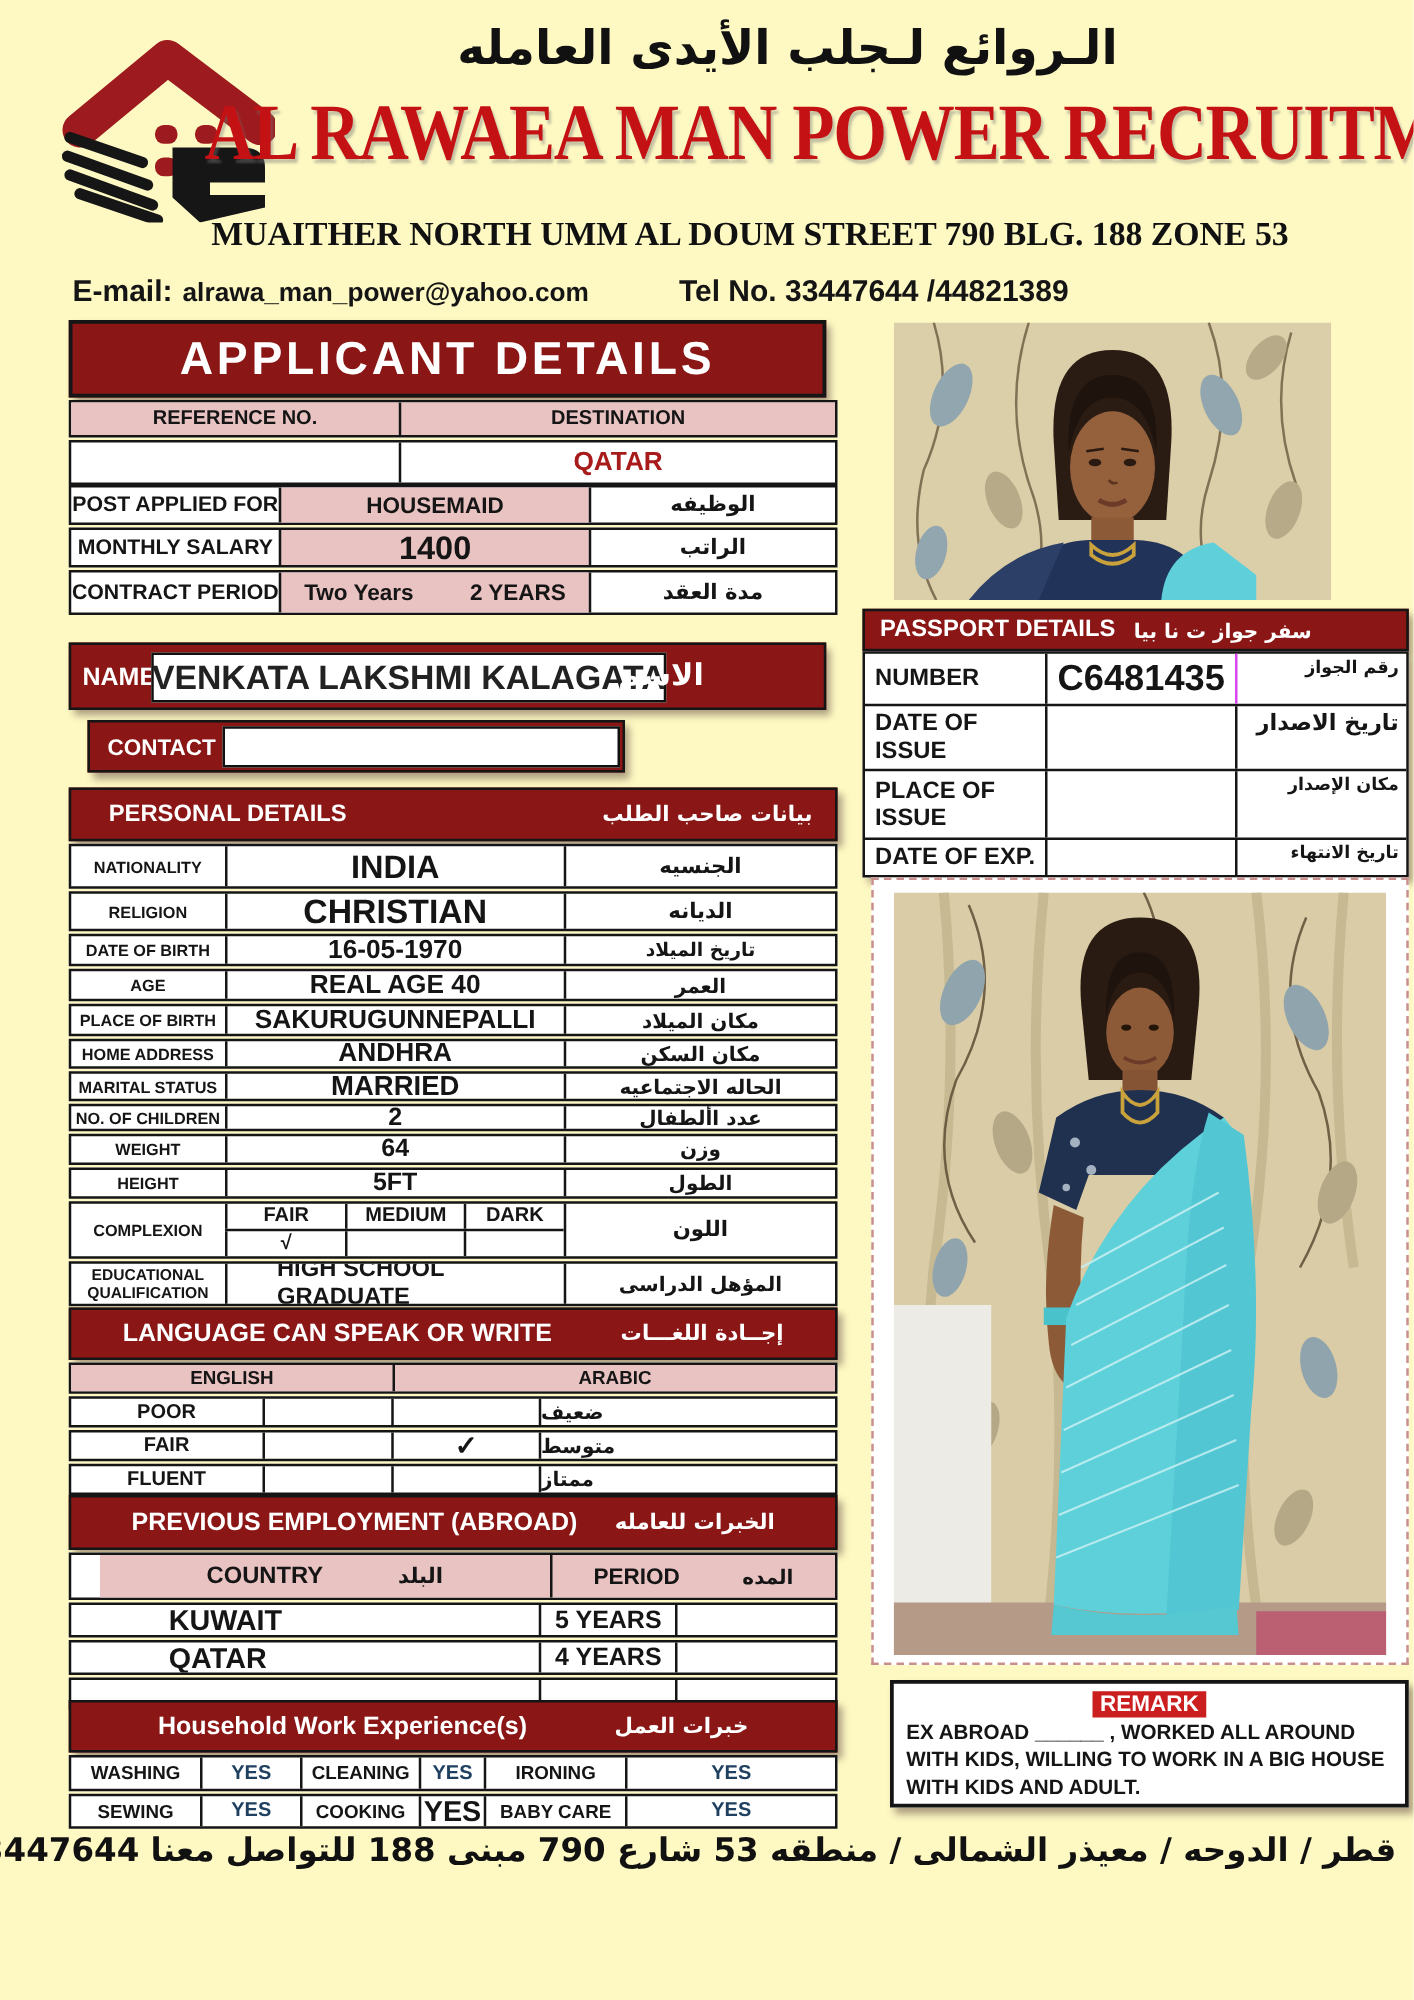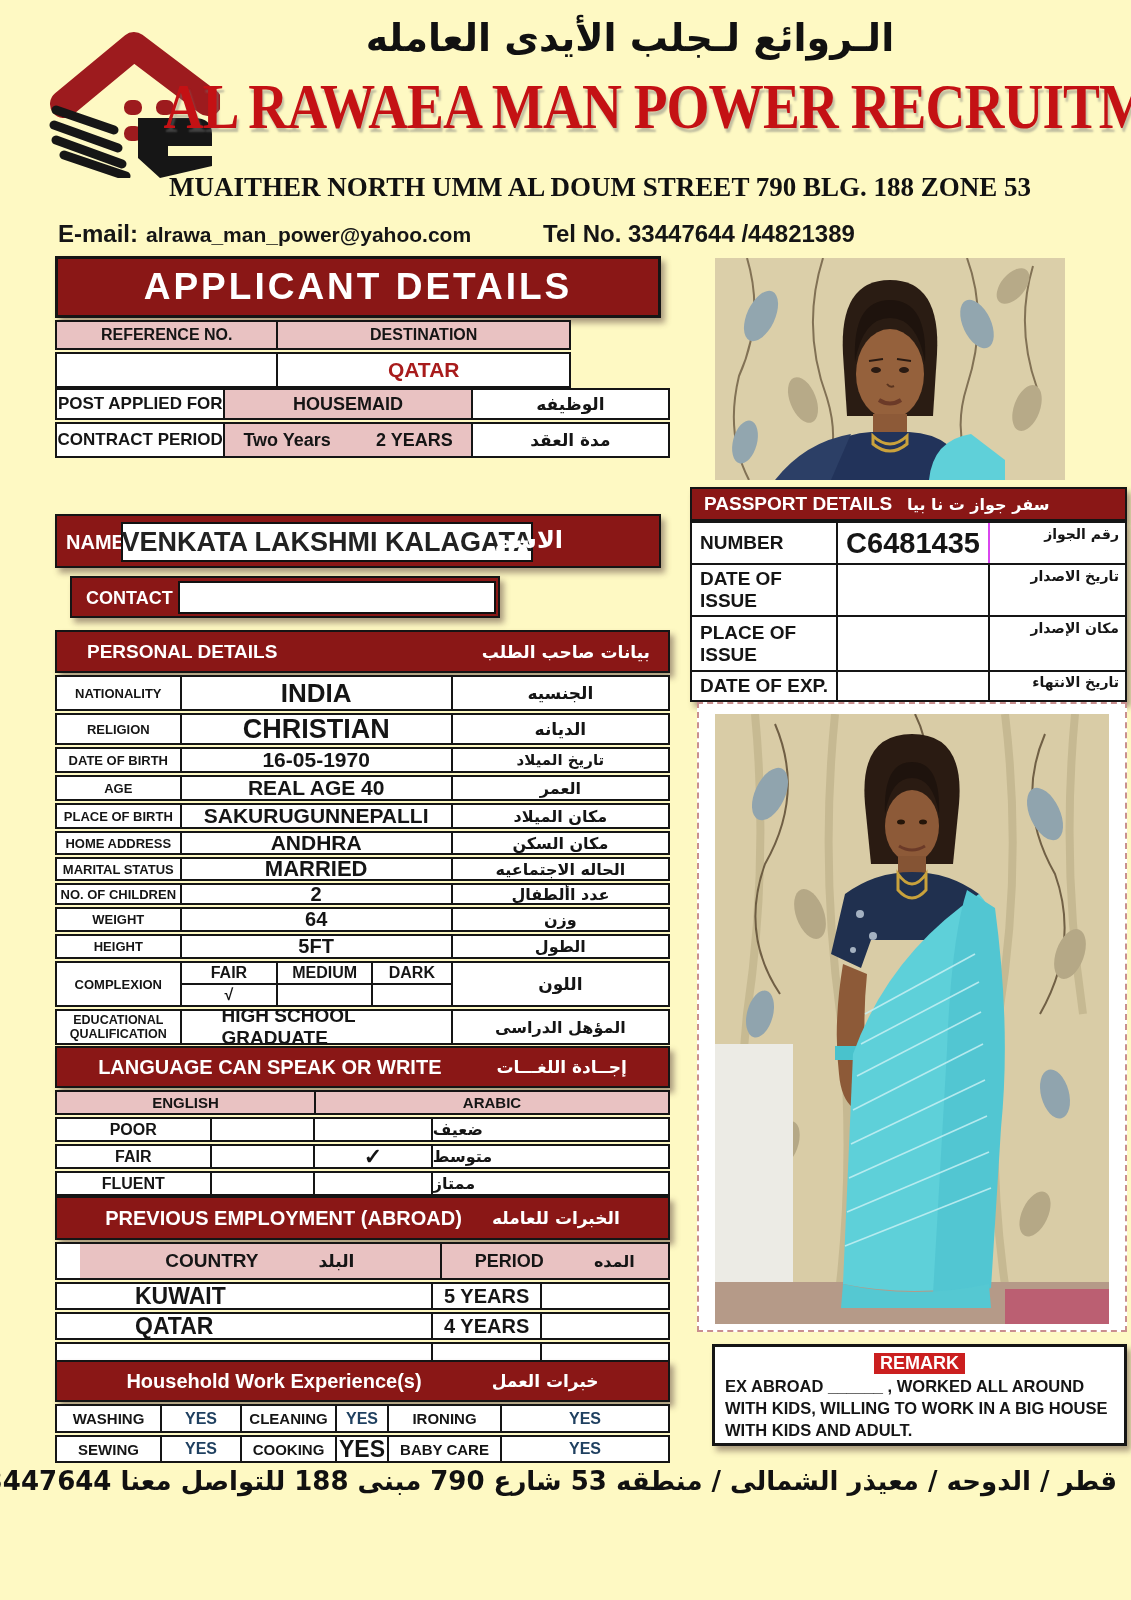--- a/index.html
+++ b/index.html
@@ -96,36 +96,41 @@
   <div class="abs contact-line">
     <span class="email-label">E-mail:</span>
     <span class="email-value">alrawa_man_power@yahoo.com</span>
     <span class="tel">Tel No. 33447644 /44821389</span>
   </div>
 
   <div class="abs maroon bord3 shadow applicant-hdr" style="left:55px;top:256px;width:606px;height:62px;">
     <span>APPLICANT DETAILS</span>
   </div>
 
-  <div class="abs" style="left:55px;top:320px;width:516px;">
+  <div class="abs" style="left:55px;top:320px;width:615px;">
     <div class="trow" style="height:30px;">
       <div class="pink b" style="width:262px;font-size:16px;">REFERENCE NO.</div>
       <div class="pink b ci" style="width:349px;font-size:16px;">DESTINATION</div>
     </div>
     <div class="trow" style="height:36px;">
       <div style="width:262px;"></div>
       <div class="ci qatar" style="width:349px;">QATAR</div>
     </div>
   </div>
 
   <div class="abs" style="left:55px;top:388px;width:615px;">
     <div class="trow" style="height:32px;">
       <div class="b" style="width:167px;font-size:17px;">POST APPLIED FOR</div>
       <div class="pink b ci" style="width:248px;font-size:18px;">HOUSEMAID</div>
       <div class="ar ci" style="width:198px;font-size:17px;">الوظيفه</div>
+    </div>
+    <div class="trow" style="height:32px;">
+      <div class="b" style="width:167px;font-size:17px;">MONTHLY SALARY</div>
+      <div class="pink b ci" style="width:248px;font-size:26px;">1400</div>
+      <div class="ar ci" style="width:198px;font-size:17px;">الراتب</div>
     </div>
     <div class="trow" style="height:36px;">
       <div class="b" style="width:167px;font-size:17px;">CONTRACT PERIOD</div>
       <div class="pink ci" style="width:248px;justify-content:space-between;padding:0 18px;">
         <span class="b" style="font-size:18px;">Two Years</span>
         <span class="b" style="font-size:18px;">2 YEARS</span>
       </div>
       <div class="ar ci" style="width:198px;font-size:17px;">مدة العقد</div>
     </div>
   </div>
@@ -352,21 +357,21 @@
 
   <div class="abs ptable shadow" style="left:690px;top:521px;width:437px;">
     <div class="prow" style="height:42px;">
       <div class="b" style="width:146px;font-size:19px;border-right:2px solid #151515;display:flex;align-items:center;padding-left:8px;">NUMBER</div>
       <div class="b" style="width:152px;font-size:29px;border-right:2px solid #d946ef;display:flex;align-items:center;justify-content:center;">C6481435</div>
       <div class="ar" style="width:135px;font-size:14px;text-align:right;padding:3px 6px 0 0;">رقم الجواز</div>
     </div>
     <div class="prow" style="height:52px;">
       <div class="b" style="width:146px;font-size:19px;border-right:2px solid #151515;display:flex;align-items:center;padding-left:8px;">DATE OF ISSUE</div>
       <div style="width:152px;border-right:2px solid #151515;"></div>
-      <div class="ar" style="width:135px;font-size:14px;text-align:right;padding:3px 6px 0 0;">تاريخ الاصدار</div>
+      <div class="ar" style="width:135px;font-size:18px;text-align:right;padding:3px 6px 0 0;">تاريخ الاصدار</div>
     </div>
     <div class="prow" style="height:55px;">
       <div class="b" style="width:146px;font-size:19px;border-right:2px solid #151515;display:flex;align-items:center;padding-left:8px;">PLACE OF ISSUE</div>
       <div style="width:152px;border-right:2px solid #151515;"></div>
       <div class="ar" style="width:135px;font-size:14px;text-align:right;padding:3px 6px 0 0;">مكان الإصدار</div>
     </div>
     <div class="prow" style="height:28px;">
       <div class="b" style="width:146px;font-size:19px;border-right:2px solid #151515;display:flex;align-items:center;padding-left:8px;">DATE OF EXP.</div>
       <div style="width:152px;border-right:2px solid #151515;"></div>
       <div class="ar" style="width:135px;font-size:14px;text-align:right;padding:2px 6px 0 0;">تاريخ الانتهاء</div>

